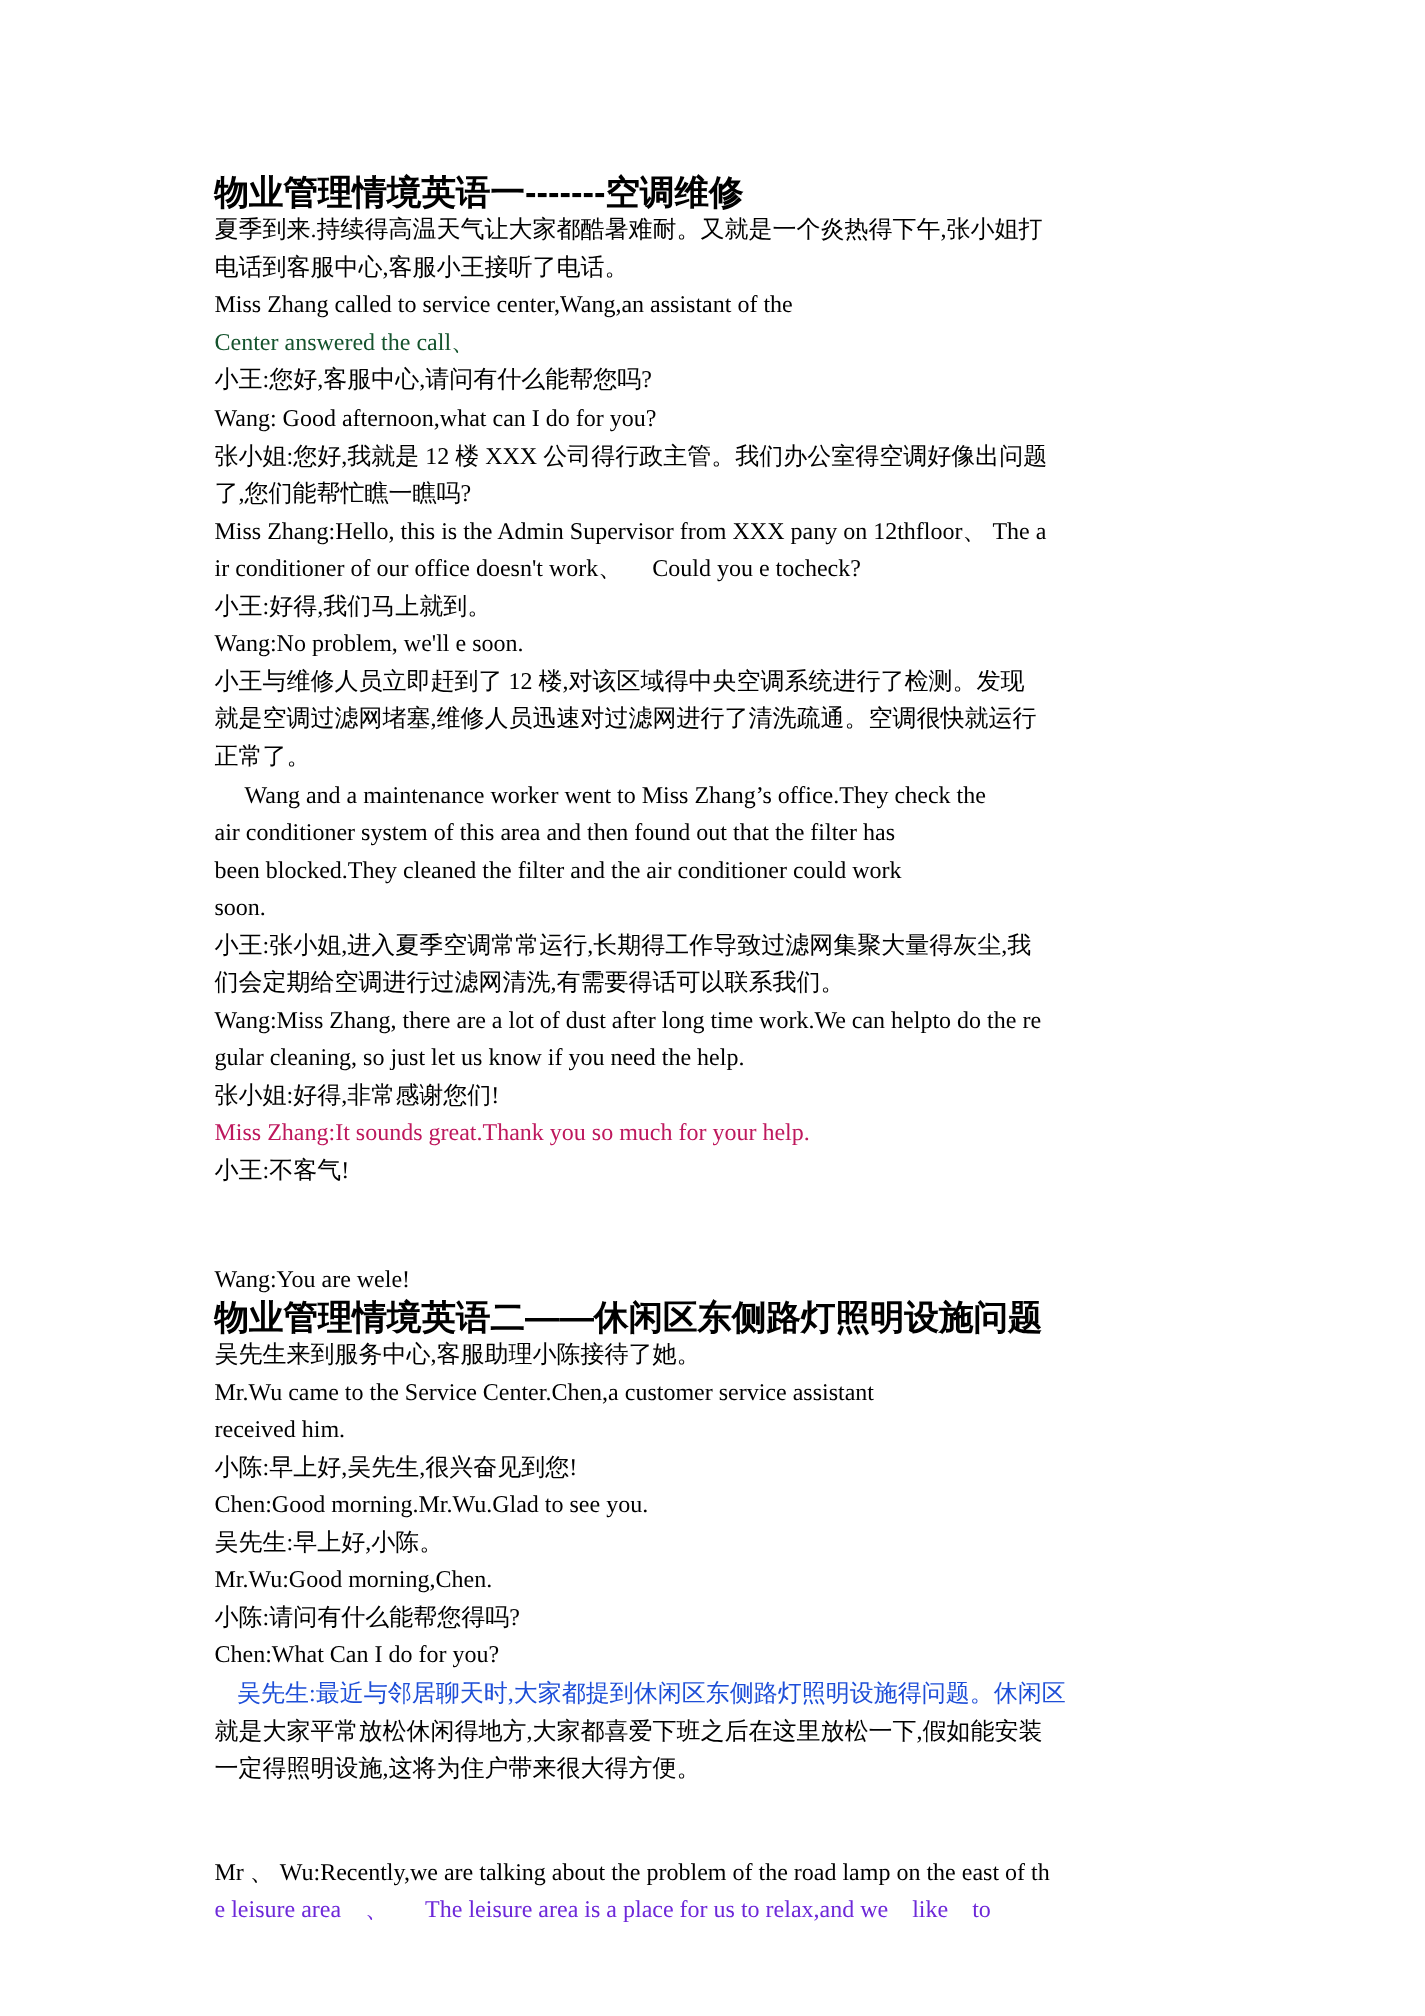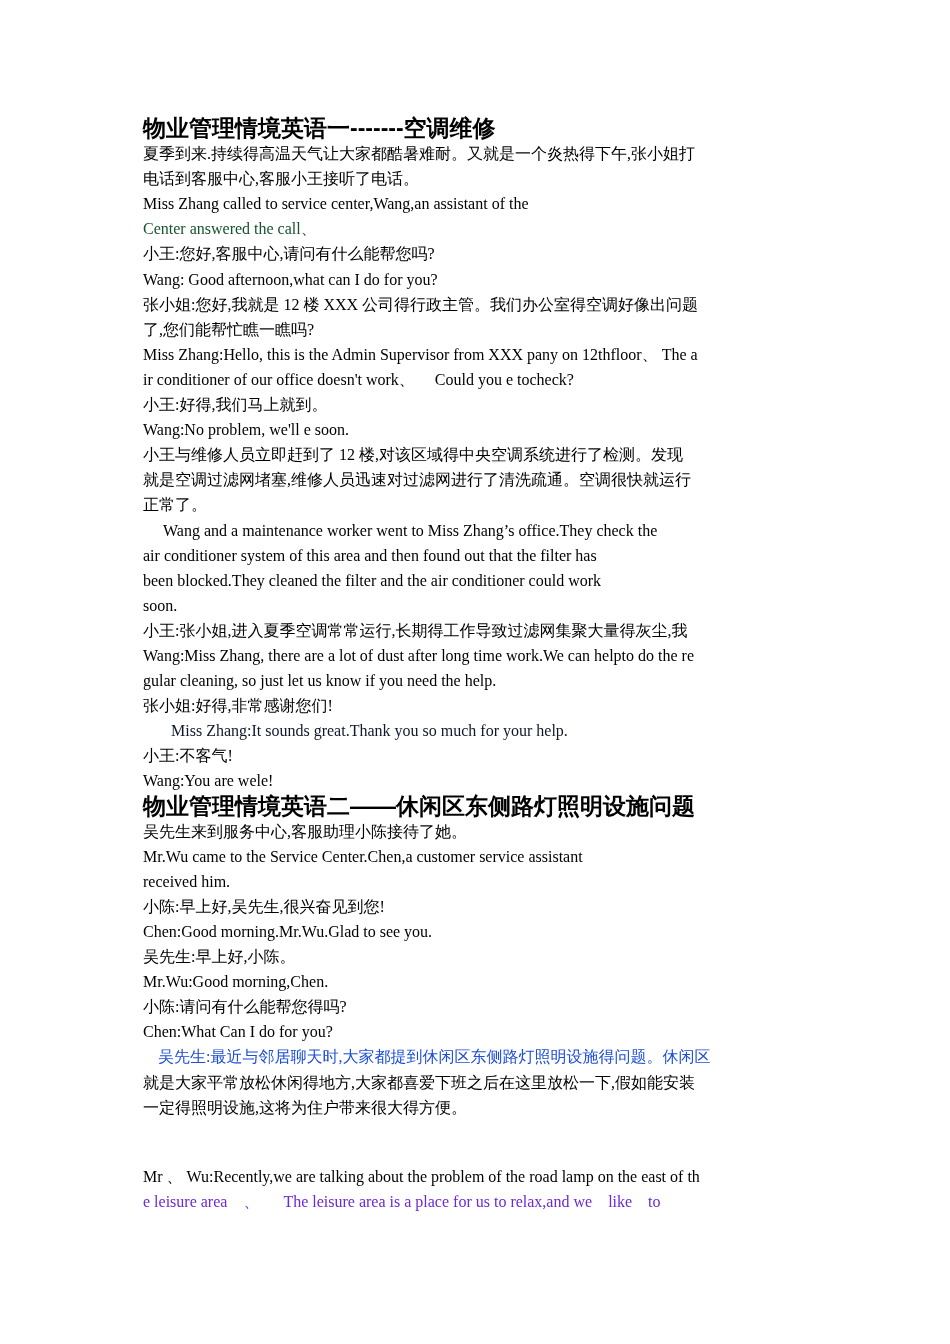--- a/index.html
+++ b/index.html
@@ -61,26 +61,27 @@
       <div class="line" style="color: rgb(0, 0, 0);">小王:好得,我们马上就到。</div>
       <div class="line" style="color: rgb(0, 0, 0);">Wang:No problem, we'll e soon.</div>
       <div class="line" style="color: rgb(0, 0, 0);">小王与维修人员立即赶到了 12 楼,对该区域得中央空调系统进行了检测。发现</div>
       <div class="line" style="color: rgb(0, 0, 0);">就是空调过滤网堵塞,维修人员迅速对过滤网进行了清洗疏通。空调很快就运行</div>
       <div class="line" style="color: rgb(0, 0, 0);">正常了。</div>
       <div class="line" style="color: rgb(0, 0, 0); margin-left: 20px;">Wang and a maintenance worker went to Miss Zhang’s office.They check the</div>
       <div class="line" style="color: rgb(0, 0, 0);">air conditioner system of this area and then found out that the filter has</div>
       <div class="line" style="color: rgb(0, 0, 0);">been blocked.They cleaned the filter and the air conditioner could work</div>
       <div class="line" style="color: rgb(0, 0, 0);">soon.</div>
       <div class="line" style="color: rgb(0, 0, 0);">小王:张小姐,进入夏季空调常常运行,长期得工作导致过滤网集聚大量得灰尘,我</div>
+      <div class="line" style="color: rgb(0, 0, 0);">们会定期给空调进行过滤网清洗,有需要得话可以联系我们。</div>
       <div class="line" style="color: rgb(0, 0, 0);">Wang:Miss Zhang, there are a lot of dust after long time work.We can helpto do the re</div>
       <div class="line" style="color: rgb(0, 0, 0);">gular cleaning, so just let us know if you need the help.</div>
       <div class="line" style="color: rgb(0, 0, 0);">张小姐:好得,非常感谢您们!</div>
-      <div class="line" style="color: #0f172a; margin-left: 28px;">Miss Zhang:It sounds great.Thank you so much for your help.</div>
+      <div class="line" style="color: #be185d;">Miss Zhang:It sounds great.Thank you so much for your help.</div>
       <div class="line" style="color: rgb(0, 0, 0);">小王:不客气!</div>
-      <div class="line" style="color: rgb(0, 0, 0);">Wang:You are wele!</div>
+      <div class="line" style="color: rgb(0, 0, 0); margin-top: 47px;">Wang:You are wele!</div>
       <div class="line heading" style="color: rgb(0, 0, 0);">物业管理情境英语二——休闲区东侧路灯照明设施问题</div>
       <div class="line" style="color: rgb(0, 0, 0);">吴先生来到服务中心,客服助理小陈接待了她。</div>
       <div class="line" style="color: rgb(0, 0, 0);">Mr.Wu came to the Service Center.Chen,a customer service assistant</div>
       <div class="line" style="color: rgb(0, 0, 0);">received him.</div>
       <div class="line" style="color: rgb(0, 0, 0);">小陈:早上好,吴先生,很兴奋见到您!</div>
       <div class="line" style="color: rgb(0, 0, 0);">Chen:Good morning.Mr.Wu.Glad to see you.</div>
       <div class="line" style="color: rgb(0, 0, 0);">吴先生:早上好,小陈。</div>
       <div class="line" style="color: rgb(0, 0, 0);">Mr.Wu:Good morning,Chen.</div>
       <div class="line" style="color: rgb(0, 0, 0);">小陈:请问有什么能帮您得吗?</div>
       <div class="line" style="color: rgb(0, 0, 0);">Chen:What Can I do for you?</div>

